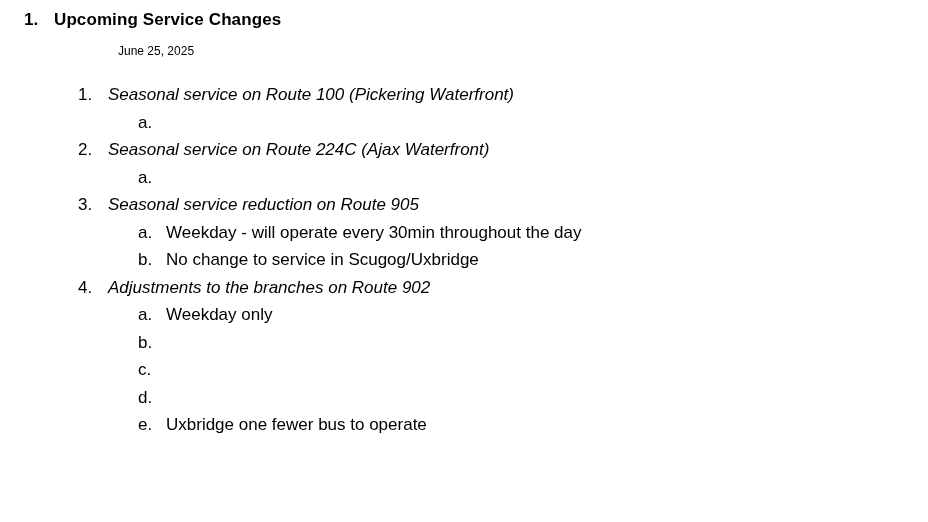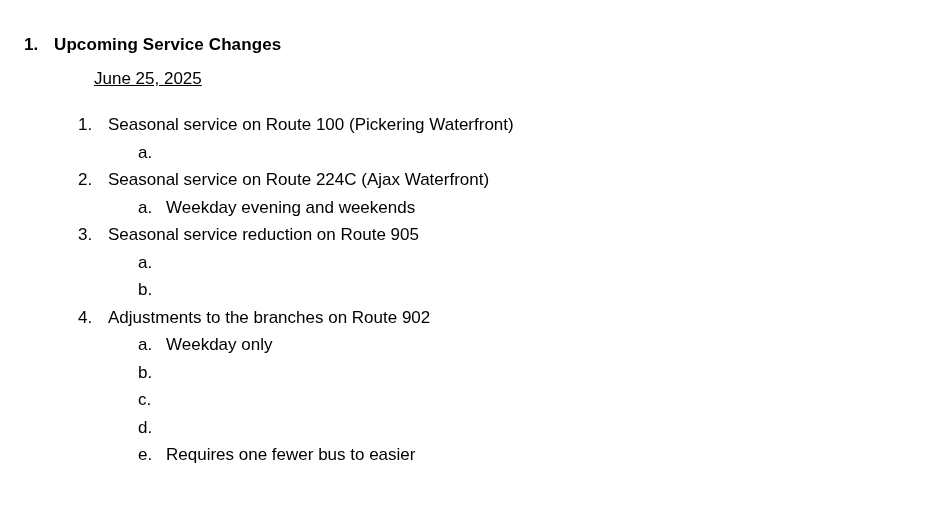--- a/index.html
+++ b/index.html
@@ -31,28 +31,26 @@
   .heading-num {
     font-size: 17px;
     font-weight: bold;
     width: 30px;
     flex: 0 0 30px;
   }
   .heading-text {
     font-size: 17px;
     font-weight: bold;
     letter-spacing: 0.1px;
-    margin-top: 25px;
   }
   
   .date-line {
     margin-top: 14px;
-    margin-left: 94px;
-    font-size: 17px;
-    text-decoration: underline;
+    margin-left: 118px;
+    font-size: 12px;
     display: inline-block;
   }
   
   .list-l2 {
     margin: 22px 0 0 0;
     padding: 0;
     list-style: none;
   }
   .item-l2 {
     margin: 0 0 0 0;
@@ -64,20 +62,21 @@
     line-height: 27.5px;
     margin-left: 78px;
   }
   .item-l2-marker {
     flex: 0 0 30px;
     width: 30px;
     text-align: left;
   }
   .item-l2-text {
     flex: 1 1 auto;
+    font-style: italic;
   }
   
   .list-l3 {
     margin: 0;
     padding: 0;
     list-style: none;
   }
   .item-l3-row {
     display: flex;
     align-items: baseline;
@@ -127,40 +126,41 @@
 
     <li class="item-l2">
       <div class="item-l2-row">
         <span class="item-l2-marker">2.</span>
         <span class="item-l2-text">Seasonal service on Route 224C (Ajax Waterfront)</span>
       </div>
       <ol class="list-l3">
         <li>
           <div class="item-l3-row">
             <span class="item-l3-marker">a.</span>
-            <span class="item-l3-text">Weekday evening and weekends</span>
           </div>
         </li>
       </ol>
     </li>
 
     <li class="item-l2">
       <div class="item-l2-row">
         <span class="item-l2-marker">3.</span>
         <span class="item-l2-text">Seasonal service reduction on Route 905</span>
       </div>
       <ol class="list-l3">
         <li>
           <div class="item-l3-row">
             <span class="item-l3-marker">a.</span>
+            <span class="item-l3-text">Weekday - will operate every 30min throughout the day</span>
           </div>
         </li>
         <li>
           <div class="item-l3-row">
             <span class="item-l3-marker">b.</span>
+            <span class="item-l3-text">No change to service in Scugog/Uxbridge</span>
           </div>
         </li>
       </ol>
     </li>
 
     <li class="item-l2">
       <div class="item-l2-row">
         <span class="item-l2-marker">4.</span>
         <span class="item-l2-text">Adjustments to the branches on Route 902</span>
       </div>
@@ -182,20 +182,20 @@
           </div>
         </li>
         <li>
           <div class="item-l3-row">
             <span class="item-l3-marker">d.</span>
           </div>
         </li>
         <li>
           <div class="item-l3-row">
             <span class="item-l3-marker">e.</span>
-            <span class="item-l3-text">Requires one fewer bus to easier</span>
+            <span class="item-l3-text">Uxbridge one fewer bus to operate</span>
           </div>
         </li>
       </ol>
     </li>
 
   </ol>
 </div>
 
 </body></html>

